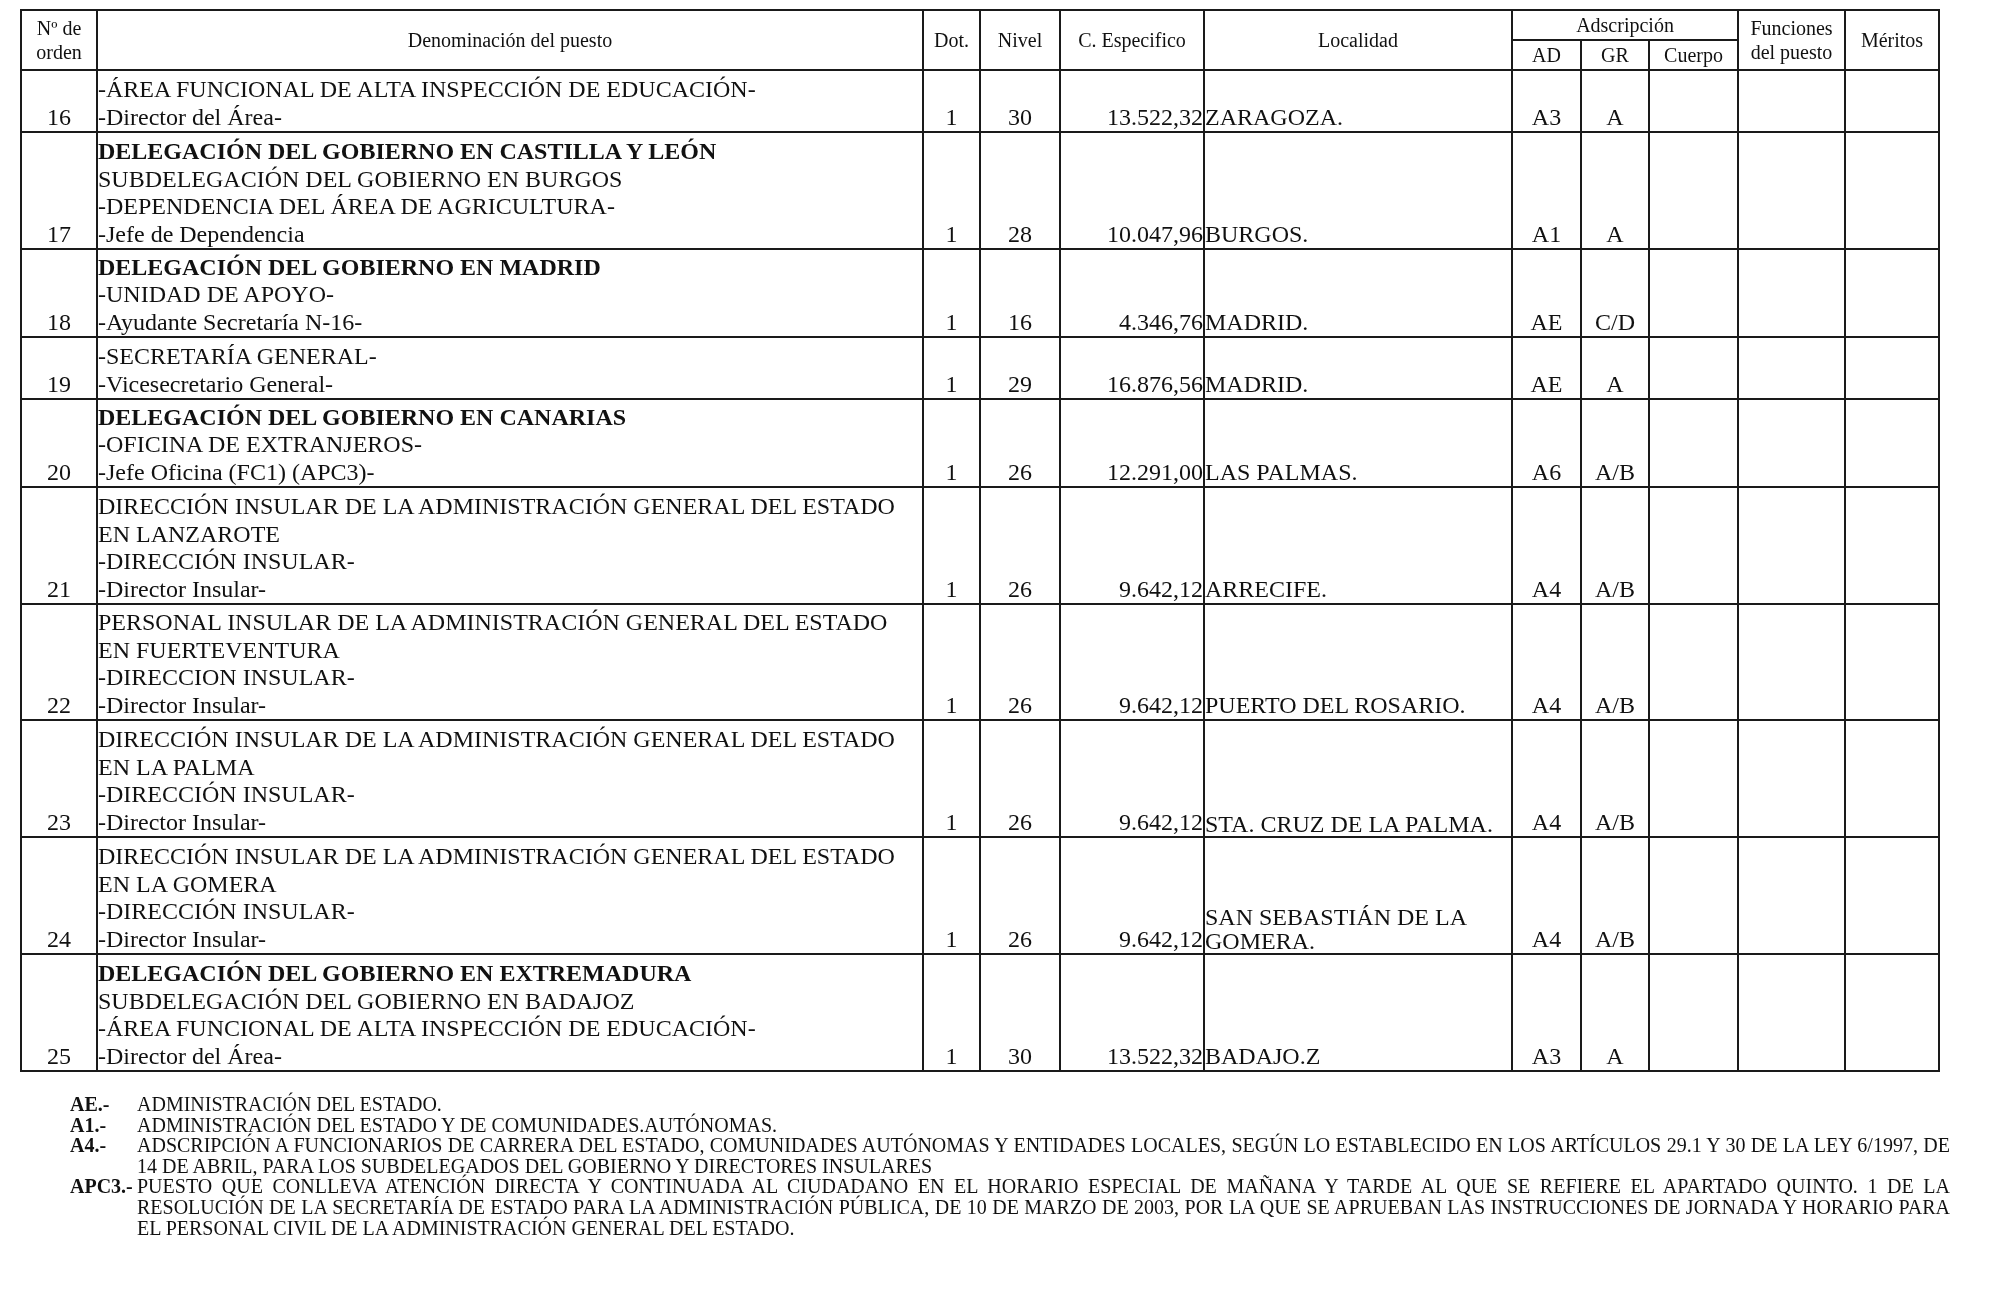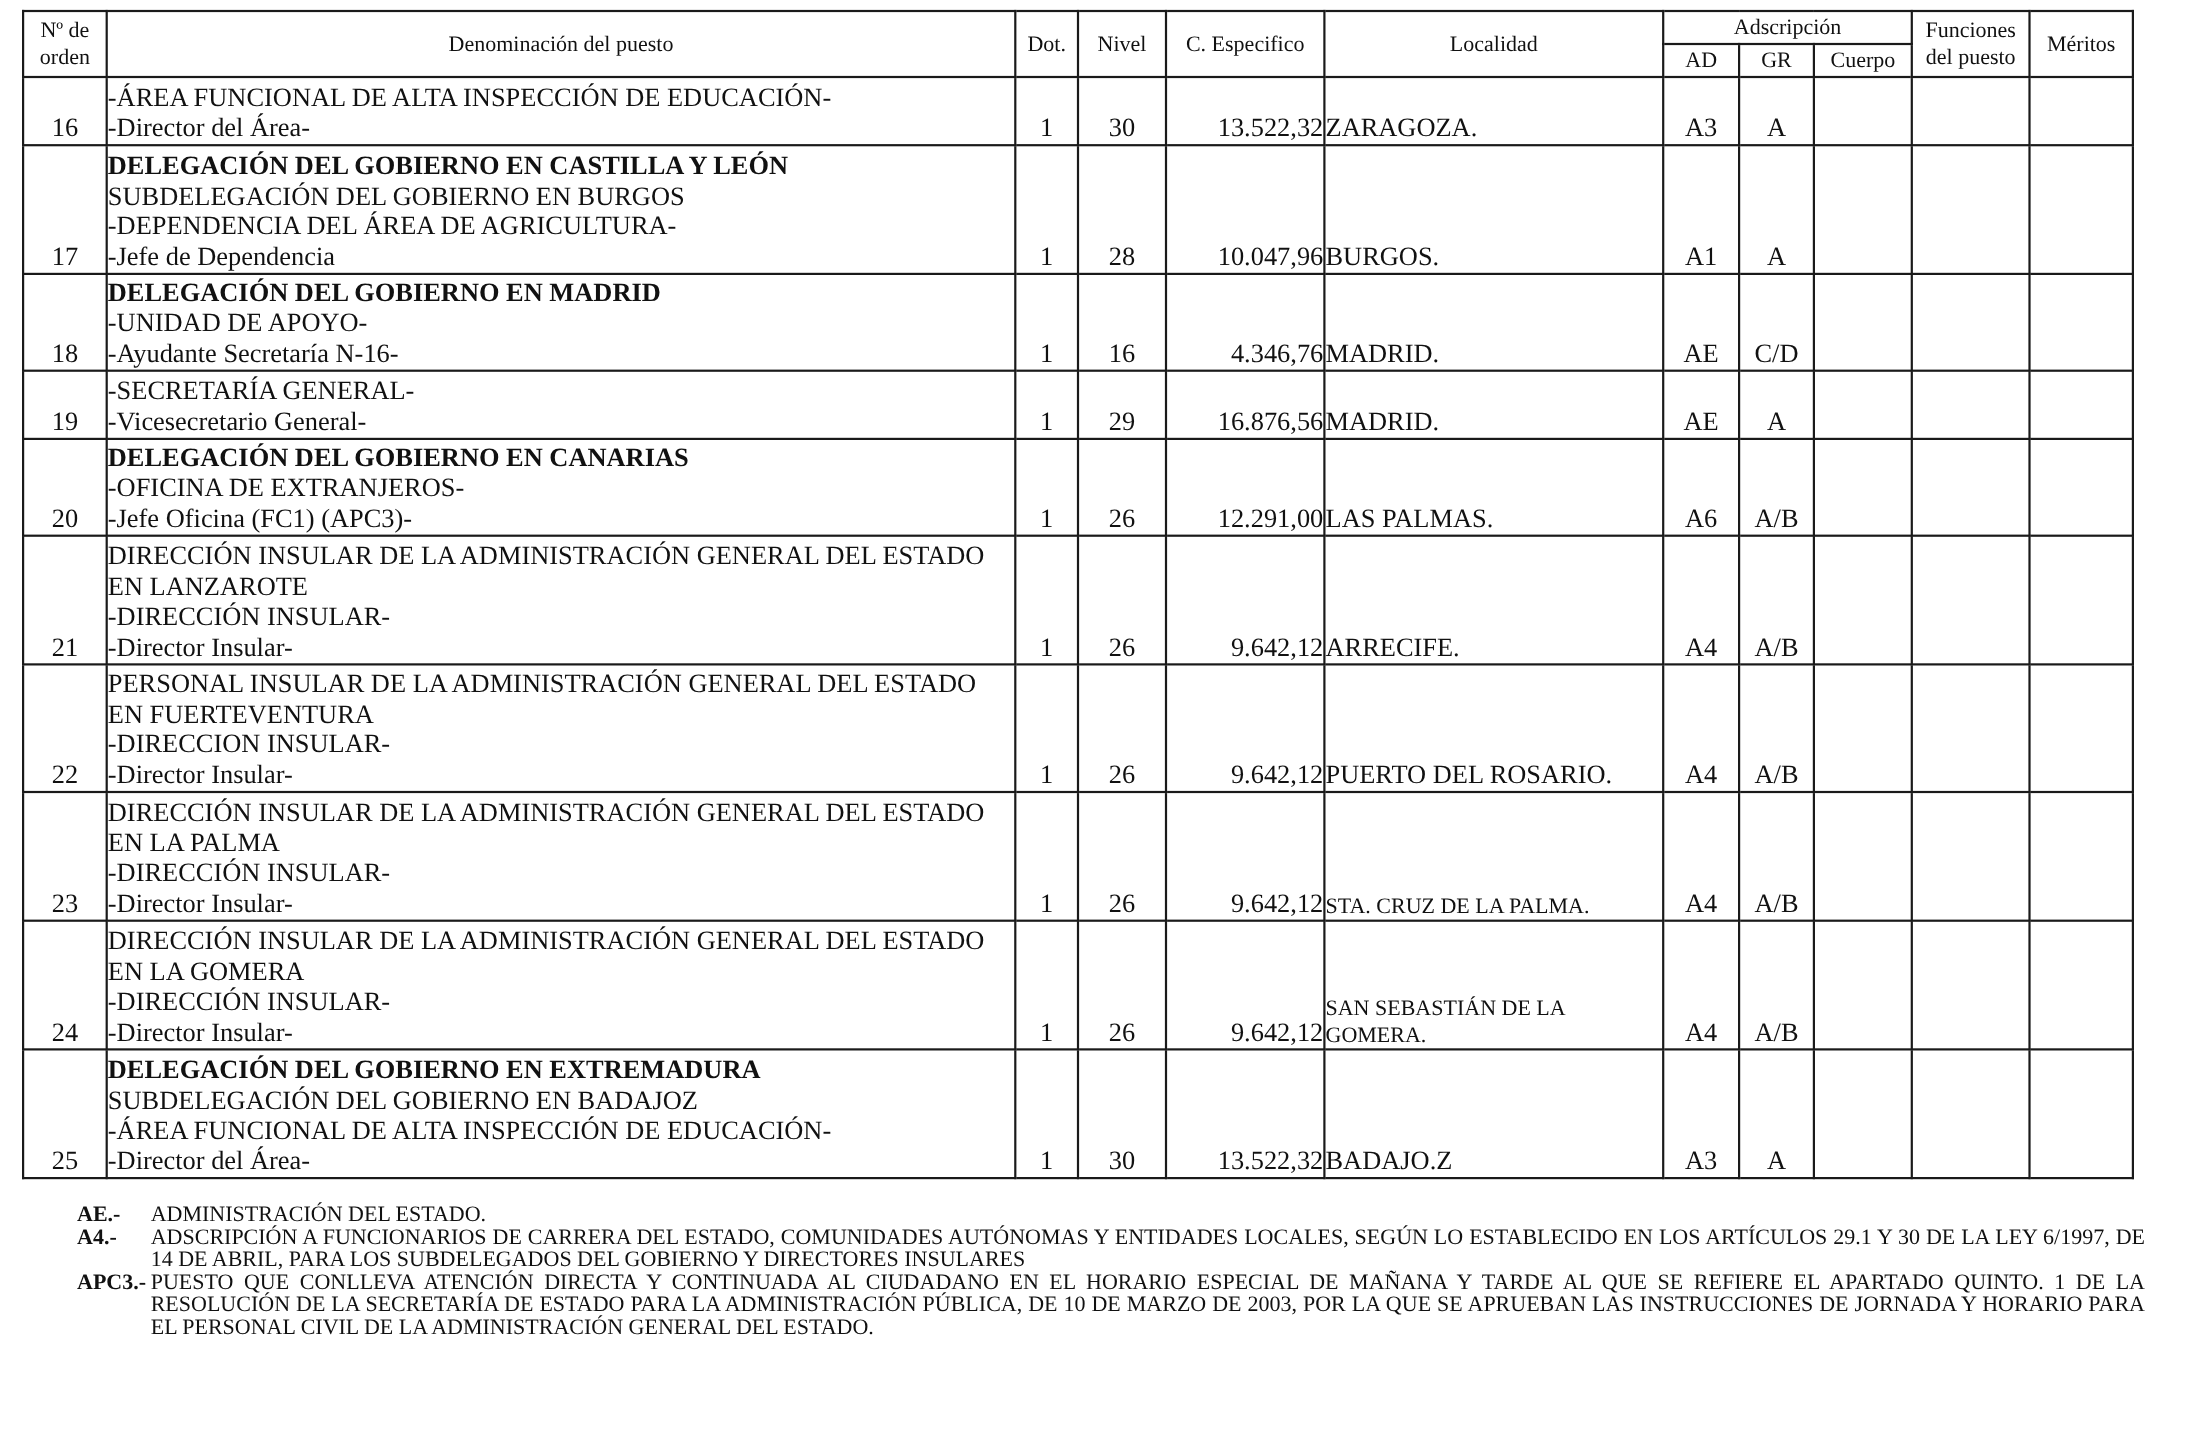--- a/index.html
+++ b/index.html
@@ -12,21 +12,21 @@
   th.split-top { height:28px; }
   th.split-bot { height:28px; }
   td { font-size:24px; line-height:27.5px; }
   td.num { text-align:center; vertical-align:top; padding-top:2px; }
   td.den { padding-left:6px; vertical-align:top; }
   td.den .ln { display:block; white-space:nowrap; }
   td.den .ln.bold { font-weight:bold; }
   td.c { text-align:center; padding-bottom:1px; }
   td.r { text-align:right; padding-right:4px; padding-bottom:1px; }
   td.loc { padding-left:5px; padding-bottom:1px; white-space:nowrap; }
-  td.loc.small { font-size:20px; line-height:24px; }
+  td.loc.small { font-size:24px; line-height:24px; }
   .legend { position:absolute; left:70px; top:1094px; width:1880px; font-size:20px; line-height:20.6px; }
   .legend .item { display:flex; }
   .legend .key { width:67px; flex:none; font-weight:bold; }
   .legend .txt { flex:1; text-align:justify; }
 </style>
 </head>
 <body>
 
 <table class="rpt">
   <colgroup>
@@ -240,20 +240,24 @@
       </tr>
     </tbody>
 </table>
 
 <div class="legend" id="legend">
     <div class="item">
       <span class="key">AE.-</span>
       <span class="txt">ADMINISTRACIÓN DEL ESTADO.</span>
     </div>
     <div class="item">
+      <span class="key">A1.-</span>
+      <span class="txt">ADMINISTRACIÓN DEL ESTADO Y  DE COMUNIDADES.AUTÓNOMAS.</span>
+    </div>
+    <div class="item">
       <span class="key">A4.-</span>
       <span class="txt">ADSCRIPCIÓN A FUNCIONARIOS DE CARRERA DEL ESTADO, COMUNIDADES AUTÓNOMAS Y ENTIDADES LOCALES, SEGÚN LO ESTABLECIDO EN LOS ARTÍCULOS 29.1 Y 30 DE LA LEY 6/1997, DE 14 DE ABRIL, PARA LOS SUBDELEGADOS DEL GOBIERNO Y DIRECTORES INSULARES</span>
     </div>
     <div class="item">
       <span class="key">APC3.-</span>
       <span class="txt">PUESTO QUE CONLLEVA ATENCIÓN DIRECTA Y CONTINUADA AL CIUDADANO EN EL HORARIO ESPECIAL DE MAÑANA Y TARDE AL QUE SE REFIERE EL APARTADO QUINTO. 1 DE LA RESOLUCIÓN DE LA SECRETARÍA DE ESTADO PARA LA ADMINISTRACIÓN PÚBLICA, DE 10 DE MARZO DE 2003, POR LA QUE SE APRUEBAN LAS INSTRUCCIONES DE JORNADA Y HORARIO PARA EL PERSONAL CIVIL DE LA ADMINISTRACIÓN GENERAL DEL ESTADO.</span>
     </div>
   </div>
 
 </body></html>

